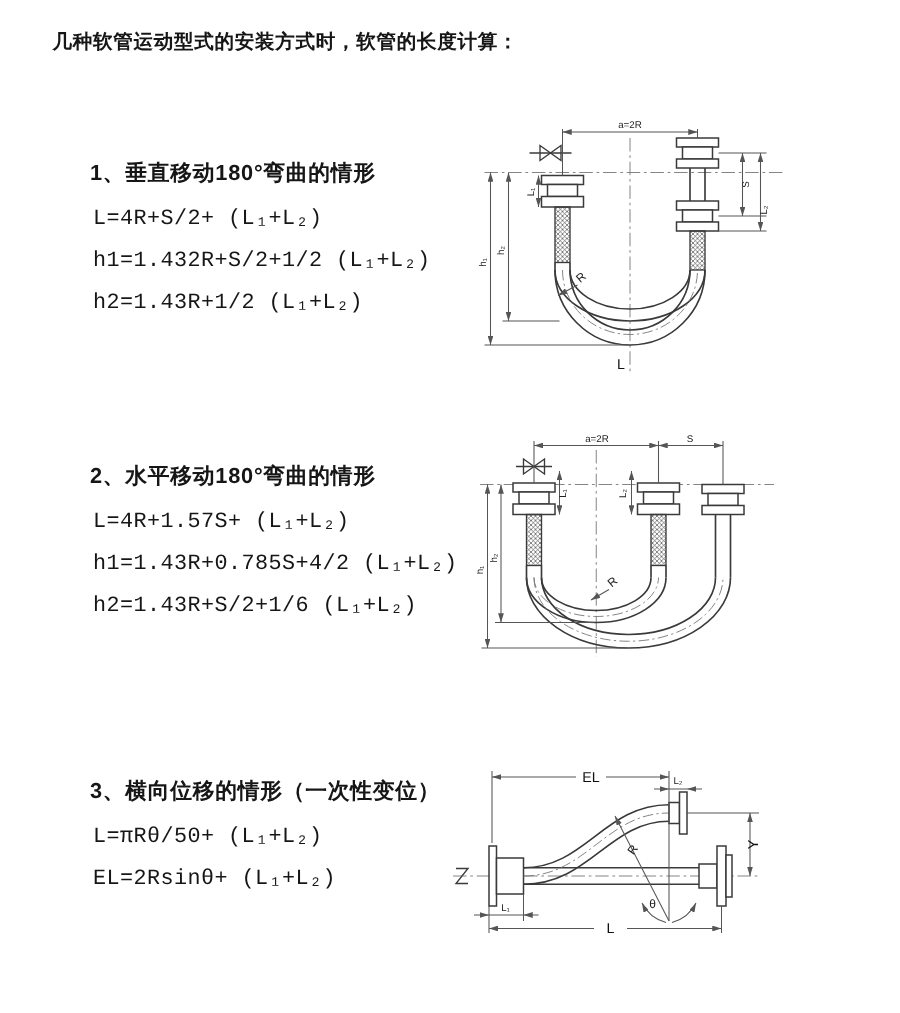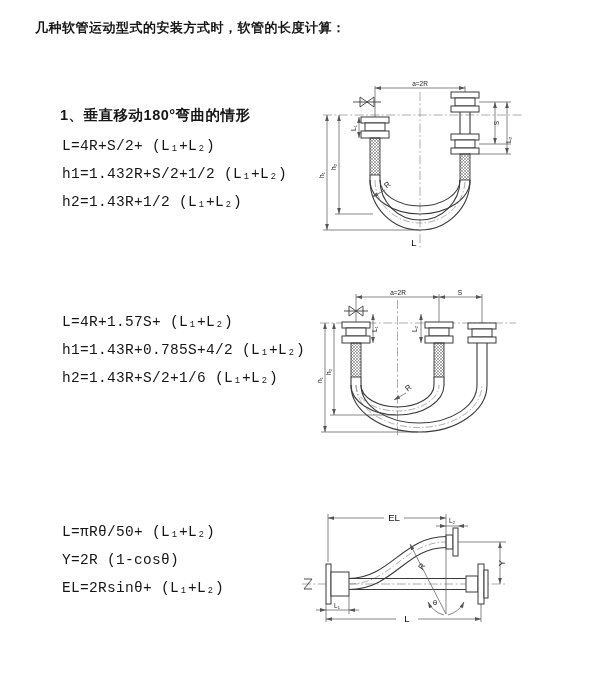--- a/index.html
+++ b/index.html
@@ -36,28 +36,29 @@
 <div class="title">几种软管运动型式的安装方式时，软管的长度计算：</div>
 
 <div class="section" id="sec1">
   <p class="heading">1、垂直移动180°弯曲的情形</p>
   <p class="formula">L=4R+S/2+ (L₁+L₂)</p>
   <p class="formula">h1=1.432R+S/2+1/2 (L₁+L₂)</p>
   <p class="formula">h2=1.43R+1/2 (L₁+L₂)</p>
 </div>
 
 <div class="section" id="sec2">
+  <p class="heading">2、水平移动180°弯曲的情形</p>
   <p class="formula">L=4R+1.57S+ (L₁+L₂)</p>
   <p class="formula">h1=1.43R+0.785S+4/2 (L₁+L₂)</p>
   <p class="formula">h2=1.43R+S/2+1/6 (L₁+L₂)</p>
 </div>
 
 <div class="section" id="sec3">
+  <p class="heading">3、横向位移的情形（一次性变位）</p>
   <p class="formula">L=πRθ/50+ (L₁+L₂)</p>
-  <p class="formula">Y=2R (1-cosθ)</p>
   <p class="formula">EL=2Rsinθ+ (L₁+L₂)</p>
 </div>
 
 <svg id="svg1" width="215" height="175" viewBox="0 0 215 175">
   <defs>
     <marker id="ar" viewBox="0 0 8 5" refX="8" refY="2.5" markerWidth="9" markerHeight="5.5" orient="auto-start-reverse">
       <path d="M0,0 L8,2.5 L0,5 z" fill="#555"></path>
     </marker>
     <pattern id="hx" patternUnits="userSpaceOnUse" width="3" height="3">
       <path d="M0,3 L3,0 M0,0 L3,3" stroke="#4a4a4a" stroke-width="0.45" fill="none"></path>

